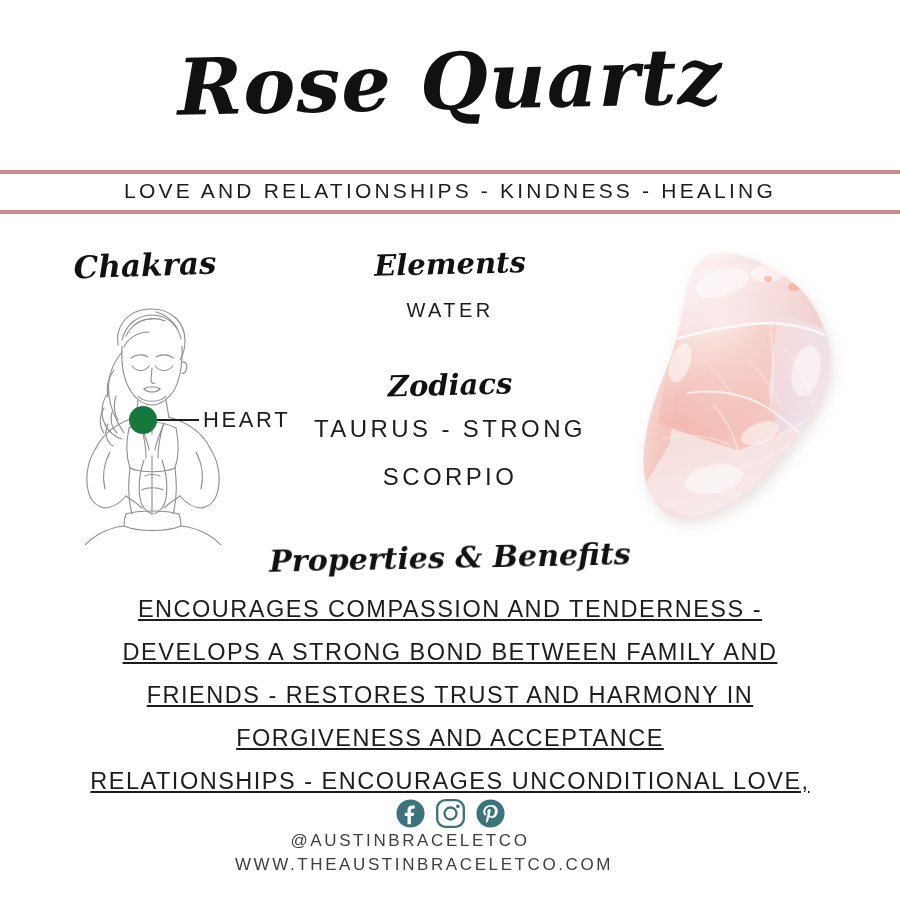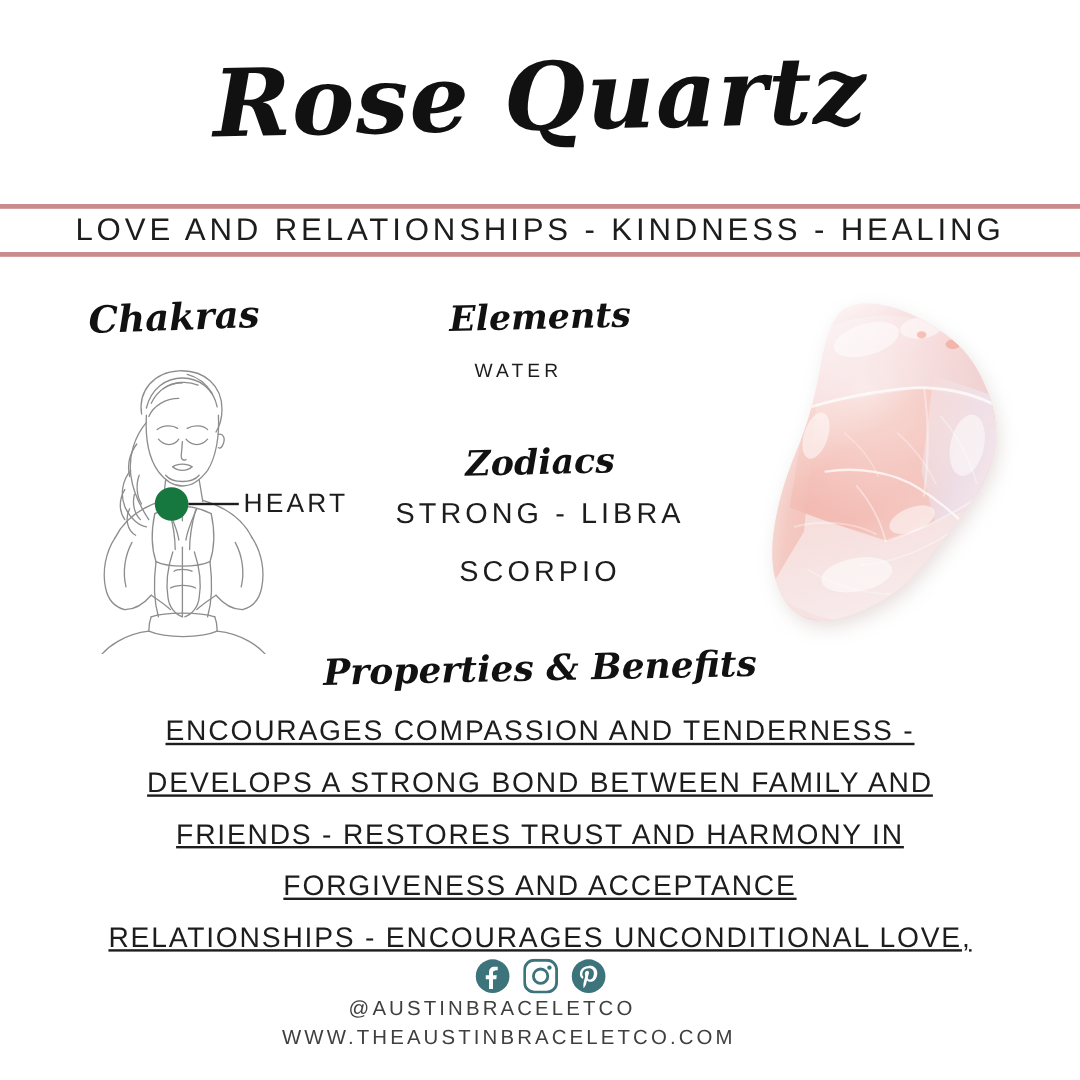--- a/index.html
+++ b/index.html
@@ -45,21 +45,21 @@
   }
   .rule-top { top: 170px; }
   .rule-bottom { top: 210px; }
 
   .subtitle {
     position: absolute;
     left: 0;
     top: 178px;
     width: 900px;
     text-align: center;
-    font-size: 26px;
+    font-size: 21px;
     line-height: 26px;
     letter-spacing: 3.2px;
     font-weight: 300;
     color: #1d1d1d;
   }
 
   
   .script {
     position: absolute;
     font-family: "DejaVu Serif", serif;
@@ -103,24 +103,24 @@
   }
 
   
   .caps {
     position: absolute;
     text-align: center;
     font-weight: 300;
     color: #1d1d1d;
   }
   .v-water {
-    left: 287px;
+    left: 305px;
     top: 294px;
     width: 290px;
-    font-size: 16px;
+    font-size: 20px;
     line-height: 32px;
     letter-spacing: 3.4px;
   }
   .v-zod1 {
     left: 295px;
     top: 412px;
     width: 310px;
     font-size: 24px;
     line-height: 34px;
     letter-spacing: 3.4px;
@@ -349,21 +349,21 @@
   </div>
 
   <div class="heart-dot"></div>
   <div class="heart-line"></div>
   <div class="heart-label">HEART</div>
 
   <div class="script h-elements">Elements</div>
   <div class="caps v-water">WATER</div>
 
   <div class="script h-zodiacs">Zodiacs</div>
-  <div class="caps v-zod1">STRONG - LIBRA</div>
+  <div class="caps v-zod1">TAURUS - STRONG</div>
   <div class="caps v-zod2">SCORPIO</div>
 
   <div class="crystal">
     <svg width="282" height="300" viewBox="0 0 282 300">
       <defs>
         <linearGradient id="gTop" x1="0.25" y1="0" x2="0.8" y2="0.65">
           <stop offset="0%" stop-color="#fdf6f7"></stop>
           <stop offset="35%" stop-color="#f8e3e4"></stop>
           <stop offset="70%" stop-color="#f5d2d2"></stop>
           <stop offset="100%" stop-color="#f0cdcd"></stop>

